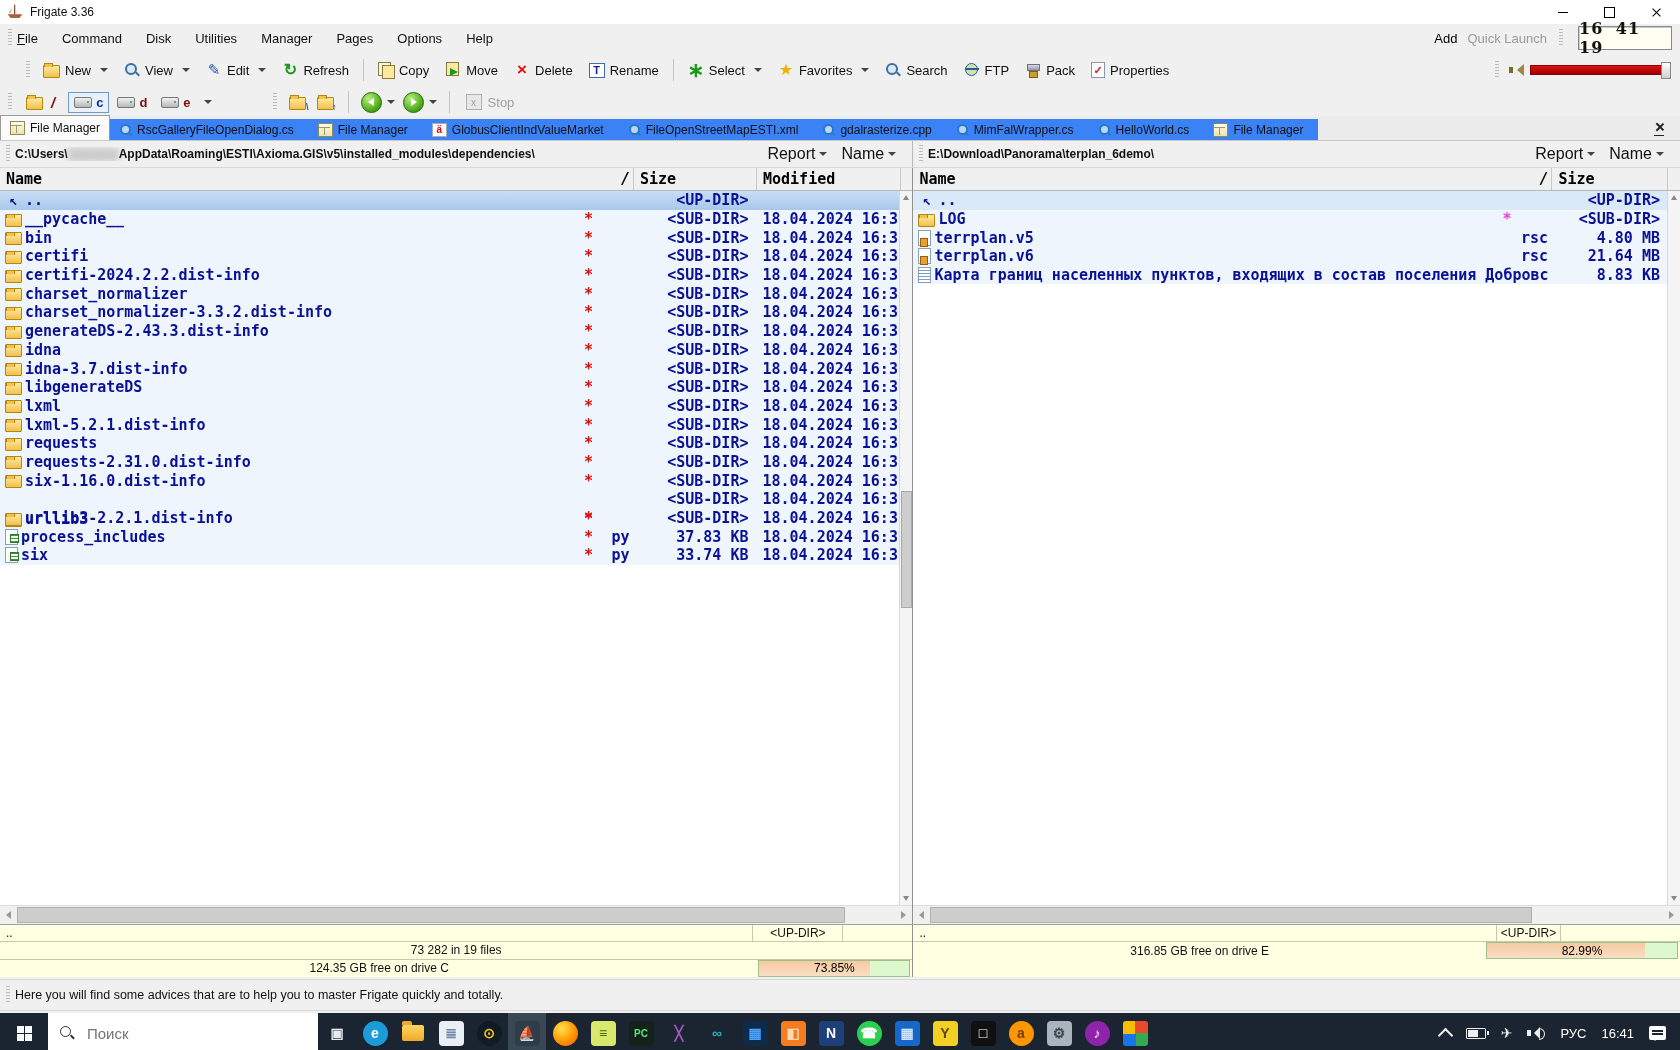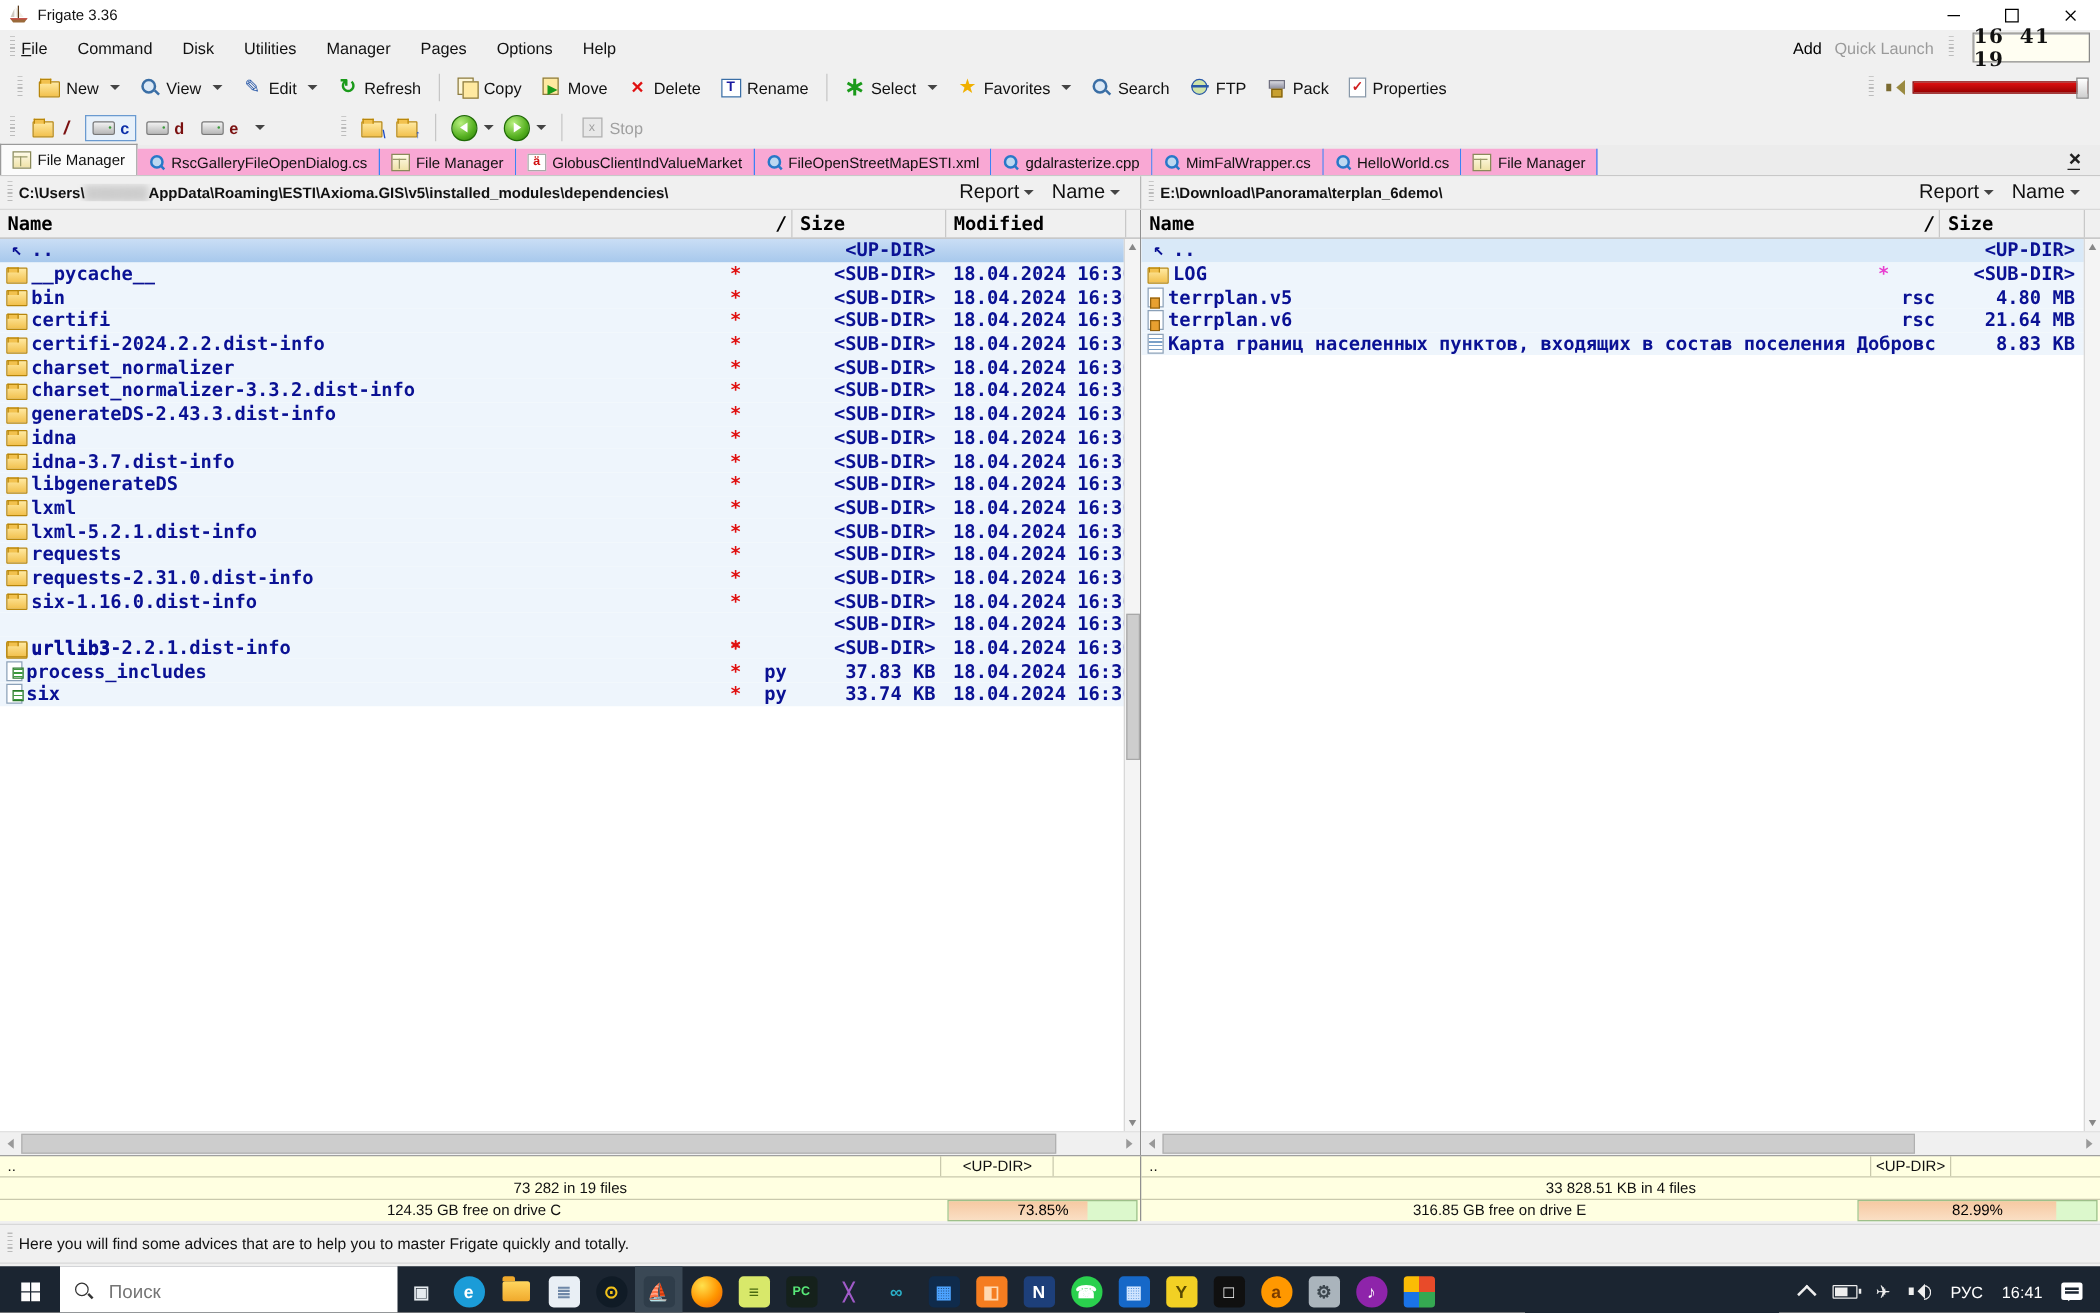--- a/index.html
+++ b/index.html
@@ -24,21 +24,21 @@
   .menubar{height:28px;display:flex;align-items:center;padding-left:6px;flex:none;background:#f0f0f0;}
   .menu-items{display:flex;gap:24px;align-items:center;}
   .menu-item{display:inline-block;cursor:default;}
   .menu-item:first-child::first-letter{text-decoration:underline;}
   .menu-right{margin-left:auto;display:flex;align-items:center;gap:10px;padding-right:8px;}
   .add-label{color:#000000;} .ql-label{color:#9a9a9a;}
   .clock{width:92px;height:22px;background:#fffef2;border:1px solid #888;
          box-shadow:inset 1px 1px 0 #ccc;display:flex;align-items:center;justify-content:center;
          font-family:"DejaVu Serif",serif;font-weight:bold;font-size:16px;letter-spacing:1px;word-spacing:6px;}
   
-  .toolbar{height:36px;display:flex;align-items:center;padding-left:12px;flex:none;}
+  .toolbar{height:36px;display:flex;align-items:center;padding-left:24px;flex:none;}
   .tbtn{display:flex;align-items:center;gap:5px;padding:3px 7px;border:1px solid transparent;border-radius:2px;}
   .tsep{width:1px;height:22px;background:#c6c6c6;margin:0 6px;}
   .tbi{width:16px;height:16px;flex:none;position:relative;display:flex;align-items:center;justify-content:center;
        font-size:15px;line-height:16px;}
   .tbi-new,.tbi-copy-base{width:15px;height:11px;background:linear-gradient(#ffe9a0,#f2c14e);
        border:1px solid #b8860b;border-radius:1px;position:relative;margin-top:3px;}
   .tbi-new::before{content:"";position:absolute;top:-3px;left:0;width:7px;height:3px;background:#f2c14e;border:1px solid #b8860b;border-bottom:none;}
   .tbi-view::before,.tbi-search::before{content:"";position:absolute;left:1px;top:1px;width:8px;height:8px;border:2px solid #3a6ea5;border-radius:50%;background:#dce9f6;}
   .tbi-view::after,.tbi-search::after{content:"";position:absolute;left:11px;top:11px;width:5px;height:2px;background:#3a6ea5;transform:rotate(45deg);}
   .tbi-edit{color:#2858a8;font-size:15px;} 
@@ -80,21 +80,21 @@
   .gcirc{width:19px;height:19px;border-radius:50%;background:radial-gradient(circle at 35% 30%,#b8f080,#55b020 60%,#2a7a08);
          border:1px solid #1f6a06;display:flex;align-items:center;justify-content:center;}
   .gcirc .tri-l{width:0;height:0;border-top:4px solid transparent;border-bottom:4px solid transparent;border-right:6px solid #fff;margin-right:1px;}
   .gcirc .tri-r{width:0;height:0;border-top:4px solid transparent;border-bottom:4px solid transparent;border-left:6px solid #fff;margin-left:1px;}
   .stopbtn{display:flex;align-items:center;gap:6px;color:#a0a0a0;margin-left:6px;}
   .stop-ic{width:14px;height:14px;background:#e8e8e8;border:1px solid #b0b0b0;color:#a0a0a0;font-size:10px;
            display:flex;align-items:center;justify-content:center;}
   
   .tabbar{height:24px;display:flex;align-items:flex-end;background:#ececec;border-bottom:1px solid #c8c8c8;flex:none;}
   .tab{display:flex;align-items:center;gap:5px;height:21px;padding:0 9px;font-size:12px;
-       border-right:1px solid #3b82f6;background:#f9a8d4;white-space:nowrap;}
+       border-right:6px solid #3b82f6;background:#3b82f6;white-space:nowrap;}
   .tab.active{background:#fbfbfb;height:24px;border:1px solid #9a9a9a;border-bottom:none;}
   .ti{width:13px;height:12px;flex:none;position:relative;}
   .ti-fm{border:1px solid #8a8a5a;background:linear-gradient(#fffbe8,#efe2a8);}
   .ti-fm::before{content:"";position:absolute;left:0;top:3px;width:11px;height:1px;background:#9a9a6a;}
   .ti-fm::after{content:"";position:absolute;left:5px;top:3px;width:1px;height:8px;background:#9a9a6a;}
   .ti-mag::before{content:"";position:absolute;left:1px;top:0;width:7px;height:7px;border:2px solid #2878c8;border-radius:50%;background:#bcd8f0;}
   .ti-mag::after{content:"";position:absolute;left:9px;top:9px;width:4px;height:2px;background:#2878c8;transform:rotate(45deg);}
   .ti-reda{border:1px solid #aaa;background:#fff;color:#d01010;font-size:10px;font-weight:bold;text-align:center;line-height:11px;}
   .tabs-close{margin-left:auto;margin-right:14px;align-self:center;position:relative;width:12px;height:12px;}
   .tabs-close::before{content:"";position:absolute;left:0;bottom:-2px;width:10px;height:1px;background:#222;}
@@ -789,23 +789,20 @@
           </span>
         </div>
       </div>
     <div class="fcol r" id="foot-right">
         <div class="frow2">
           <span class="fcell fc-dot">..</span>
           <span class="fcell fc-updir bl" style="width: 64px;">&lt;UP-DIR&gt;</span>
           <span class="fcell fc-sp bl" style="width: 120px;"></span>
         </div>
         <div class="frow2">
-          <span class="fcell fc-center">33 828.51 KB in 4 files</span>
-        </div>
-        <div class="frow2">
           <span class="fcell fc-center">316.85 GB free on drive E</span>
           <span class="pbar" style="width: 190px;">
             <span class="fill" style="width: 82.99%;"></span>
             <span class="plabel">82.99%</span>
           </span>
         </div>
       </div>
   </div>
 
   <div class="midband">

